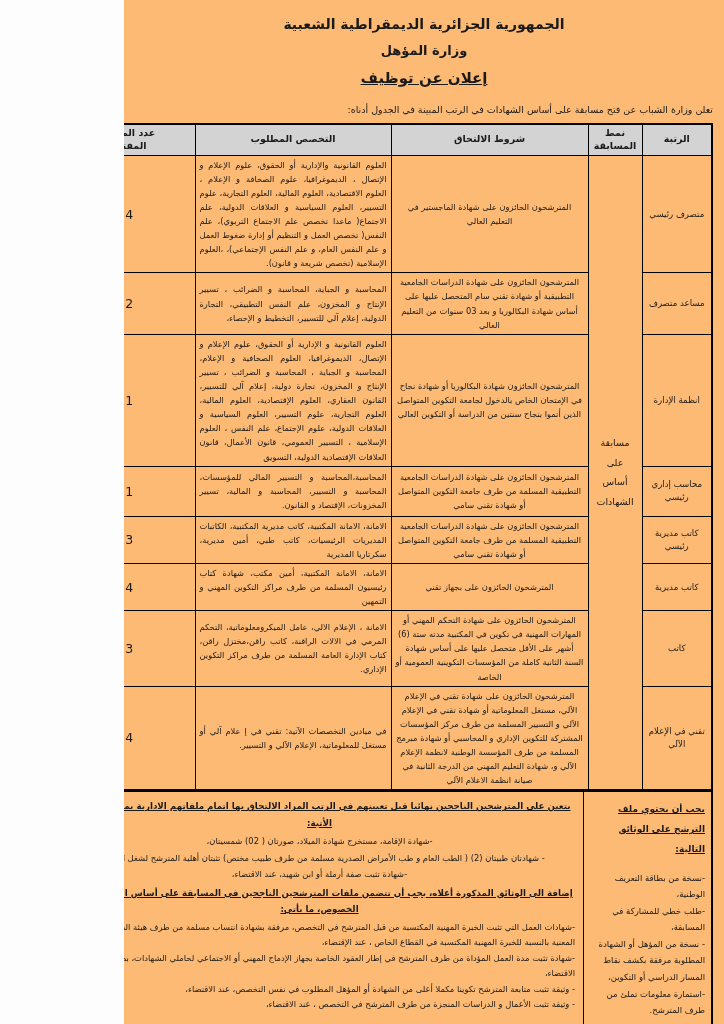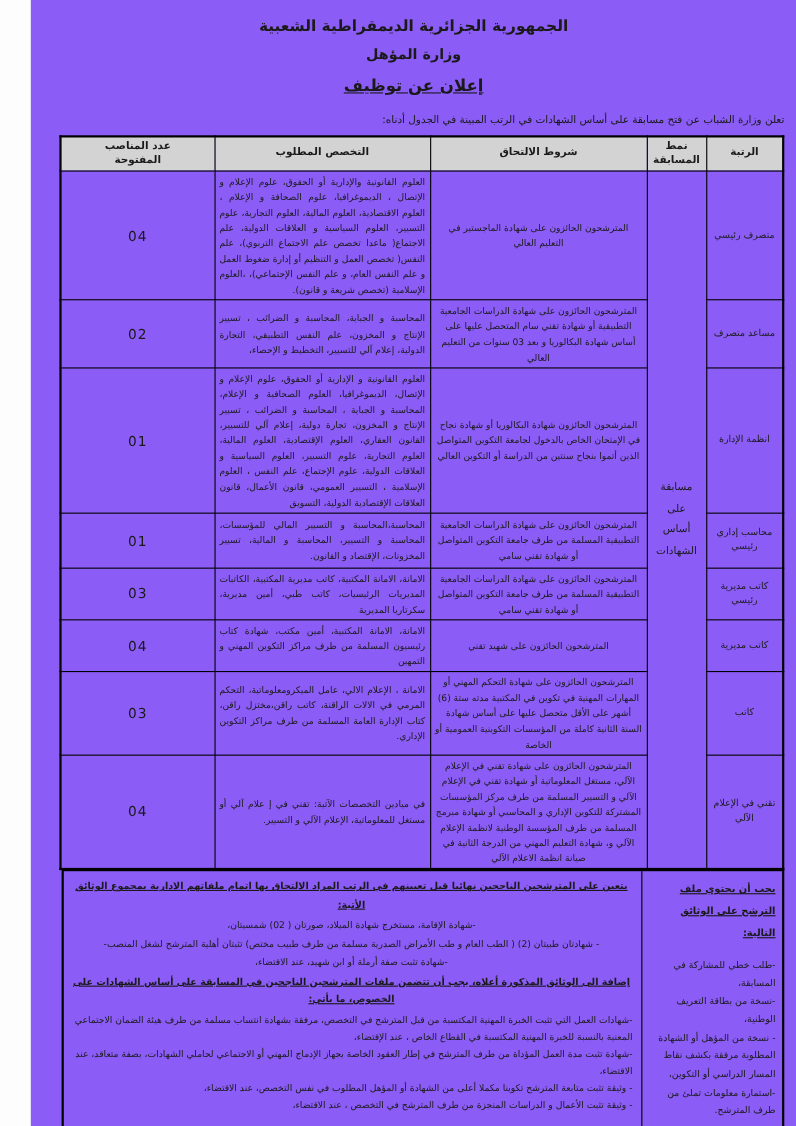--- a/index.html
+++ b/index.html
@@ -1,18 +1,18 @@
 <!DOCTYPE html>
 <html lang="ar" dir="rtl"><head>
 <meta charset="utf-8">
 <style>
   * { box-sizing: border-box; margin: 0; padding: 0; }
   html,body { width: 724px; background: #fdfdfd; }
   body { height: 1024px; font-family: "DejaVu Sans", sans-serif; color: #1a1a1a; }
-  .page { width: 696px; height: 1024px; direction: rtl; padding-top: 16px; overflow: hidden; background: #8b5cf6; }
+  .page { width: 600px; height: 1024px; direction: rtl; padding-top: 16px; overflow: hidden; background: #fdba74; }
 
   .doc-header { text-align: center; }
   .title-line1 { font-size: 14px; font-weight: bold; }
   .title-line2 { font-size: 13px; font-weight: bold; margin-top: 11px; }
   .title-line3 { font-size: 15px; font-weight: bold; text-decoration: underline; margin-top: 11px; }
 
   .intro { font-size: 9.5px; text-align: right; margin: 17px 11px 8px 0; }
 
   table.jobs { border-collapse: collapse; width: 657px; margin-right: 11px; table-layout: fixed; border: 2px solid #000; }
   table.jobs th, table.jobs td { border: 1px solid #000; padding: 2px 4px; vertical-align: middle; }
@@ -102,21 +102,21 @@
         <td class="pos">01</td>
       </tr>
       <tr class="r5">
         <td class="rank">كاتب مديرية رئيسي</td>
         <td class="cond">المترشحون الحائزون على شهادة الدراسات الجامعية التطبيقية المسلمة من طرف جامعة التكوين المتواصل أو شهادة تقني سامي</td>
         <td class="spec">الامانة، الامانة المكتبية، كاتب مديرية المكتبية، الكاتبات المديريات الرئيسيات، كاتب طبي، أمين مديرية، سكرتاريا المديرية</td>
         <td class="pos">03</td>
       </tr>
       <tr class="r6">
         <td class="rank">كاتب مديرية</td>
-        <td class="cond">المترشحون الحائزون على شهيد تقني</td>
+        <td class="cond">المترشحون الحائزون على بجهاز تقني</td>
         <td class="spec">الامانة، الامانة المكتبية، أمين مكتب، شهادة كتاب رئيسيون المسلمة من طرف مراكز التكوين المهني و التمهين</td>
         <td class="pos">04</td>
       </tr>
       <tr class="r7">
         <td class="rank">كاتب</td>
         <td class="cond">المترشحون الحائزون على شهادة التحكم المهني أو المهارات المهنية في تكوين في المكتبية مدته ستة (6) أشهر على الأقل متحصل عليها على أساس شهادة السنة الثانية كاملة من المؤسسات التكوينية العمومية أو الخاصة</td>
         <td class="spec">الامانة ، الإعلام الالي، عامل الميكرومعلوماتية، التحكم المرمي في الالات الراقنة، كاتب راقن،مختزل راقن، كتاب الإدارة العامة المسلمة من طرف مراكز التكوين الإداري.</td>
         <td class="pos">03</td>
       </tr>
       <tr class="r8">
@@ -125,22 +125,22 @@
         <td class="spec">في ميادين التخصصات الآتية: تقني في إ علام آلي أو مستغل للمعلوماتية، الإعلام الآلي و التسيير.</td>
         <td class="pos">04</td>
       </tr>
     </tbody>
   </table>
 
   <div class="bottom">
 
     <div class="b-right">
       <div class="b-heading">يجب أن يحتوي ملف الترشح على الوثائق التالية:</div>
+      <div class="doc-item">-نسخة من بطاقة التعريف الوطنية،</div>
       <div class="doc-item">-طلب خطي للمشاركة في المسابقة،</div>
-      <div class="doc-item">-نسخة من بطاقة التعريف الوطنية،</div>
       <div class="doc-item">- نسخة من المؤهل أو الشهادة المطلوبة مرفقة بكشف نقاط المسار الدراسي أو التكوين،</div>
       <div class="doc-item">-استمارة معلومات تملئ من طرف المترشح.</div>
     </div>
 
     <div class="b-left">
       <div class="b-heading2">يتعين على المترشحين الناجحين نهائيا قبل تعيينهم في الرتب المراد الالتحاق بها اتمام ملفاتهم الادارية بمجموع  الوثائق الأتية:</div>
       <div class="items1">
         <div class="item">-شهادة الإقامة، مستخرج شهادة الميلاد، صورتان ( 02) شمسيتان،</div>
         <div class="item">- شهادتان طبيتان (2) ( الطب العام و طب الأمراض الصدرية مسلمة من طرف طبيب مختص) تثبتان أهلية المترشح لشغل المنصب-</div>
         <div class="item">-شهادة تثبت صفة أرملة أو ابن شهيد، عند الاقتضاء،</div>

